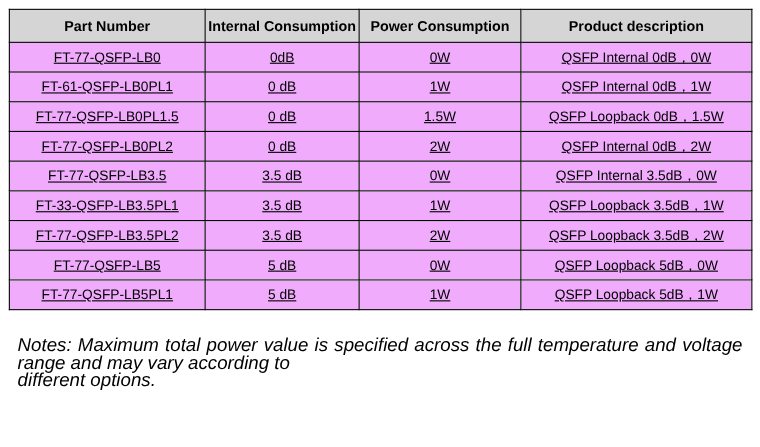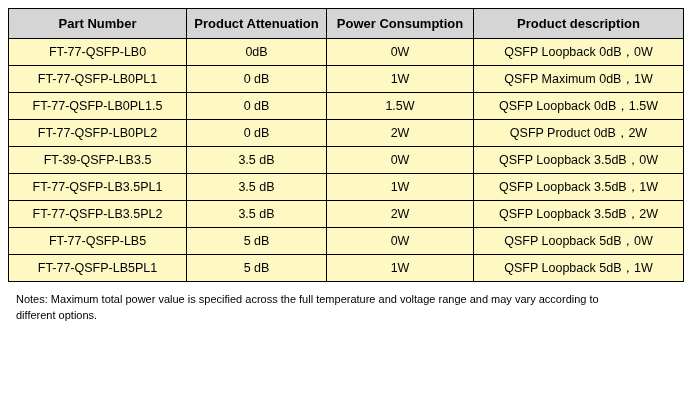--- a/index.html
+++ b/index.html
@@ -39,92 +39,94 @@
     overflow: hidden;
   }
   table.spec thead th {
     background: #d5d5d5;
     font-weight: bold;
     font-size: 13px;
     height: 29px;
     line-height: 29px;
   }
   table.spec tbody td {
-    background: #fef9c3;
+    background: #f0abfc;
     font-weight: normal;
+    text-decoration: underline;
   }
   col.c1 { width: 178px; }
   col.c2 { width: 140px; }
   col.c3 { width: 147px; }
   col.c4 { width: 210px; }
 
   .notes {
-    margin: 9px 8px 0 8px;
-    font-size: 11px;
+    margin: 24px 8px 0 8px;
+    font-size: 17px;
     line-height: 16px;
     text-align: justify;
     color: #000000;
+    font-style: italic;
   }
   .notes .line {
     display: block;
   }
 </style>
 </head>
 <body>
 
 <div class="page">
 
   <table class="spec">
     <colgroup>
       <col class="c1">
       <col class="c2">
       <col class="c3">
       <col class="c4">
     </colgroup>
     <thead>
       <tr>
         <th>Part Number</th>
-        <th>Product Attenuation</th>
+        <th>Internal Consumption</th>
         <th>Power Consumption</th>
         <th>Product description</th>
       </tr>
     </thead>
     <tbody>
       <tr>
         <td>FT-77-QSFP-LB0</td>
         <td>0dB</td>
         <td>0W</td>
-        <td>QSFP Loopback 0dB，0W</td>
+        <td>QSFP Internal 0dB，0W</td>
       </tr>
       <tr>
-        <td>FT-77-QSFP-LB0PL1</td>
+        <td>FT-61-QSFP-LB0PL1</td>
         <td>0 dB</td>
         <td>1W</td>
-        <td>QSFP Maximum 0dB，1W</td>
+        <td>QSFP Internal 0dB，1W</td>
       </tr>
       <tr>
         <td>FT-77-QSFP-LB0PL1.5</td>
         <td>0 dB</td>
         <td>1.5W</td>
         <td>QSFP Loopback 0dB，1.5W</td>
       </tr>
       <tr>
         <td>FT-77-QSFP-LB0PL2</td>
         <td>0 dB</td>
         <td>2W</td>
-        <td>QSFP Product 0dB，2W</td>
+        <td>QSFP Internal 0dB，2W</td>
       </tr>
       <tr>
-        <td>FT-39-QSFP-LB3.5</td>
+        <td>FT-77-QSFP-LB3.5</td>
         <td>3.5 dB</td>
         <td>0W</td>
-        <td>QSFP Loopback 3.5dB，0W</td>
+        <td>QSFP Internal 3.5dB，0W</td>
       </tr>
       <tr>
-        <td>FT-77-QSFP-LB3.5PL1</td>
+        <td>FT-33-QSFP-LB3.5PL1</td>
         <td>3.5 dB</td>
         <td>1W</td>
         <td>QSFP Loopback 3.5dB，1W</td>
       </tr>
       <tr>
         <td>FT-77-QSFP-LB3.5PL2</td>
         <td>3.5 dB</td>
         <td>2W</td>
         <td>QSFP Loopback 3.5dB，2W</td>
       </tr>

